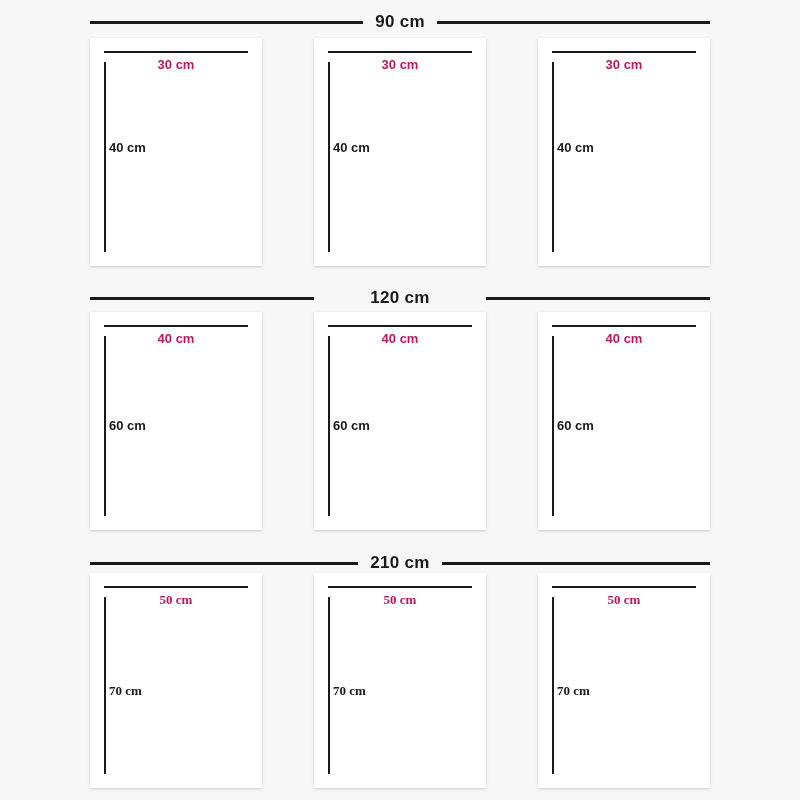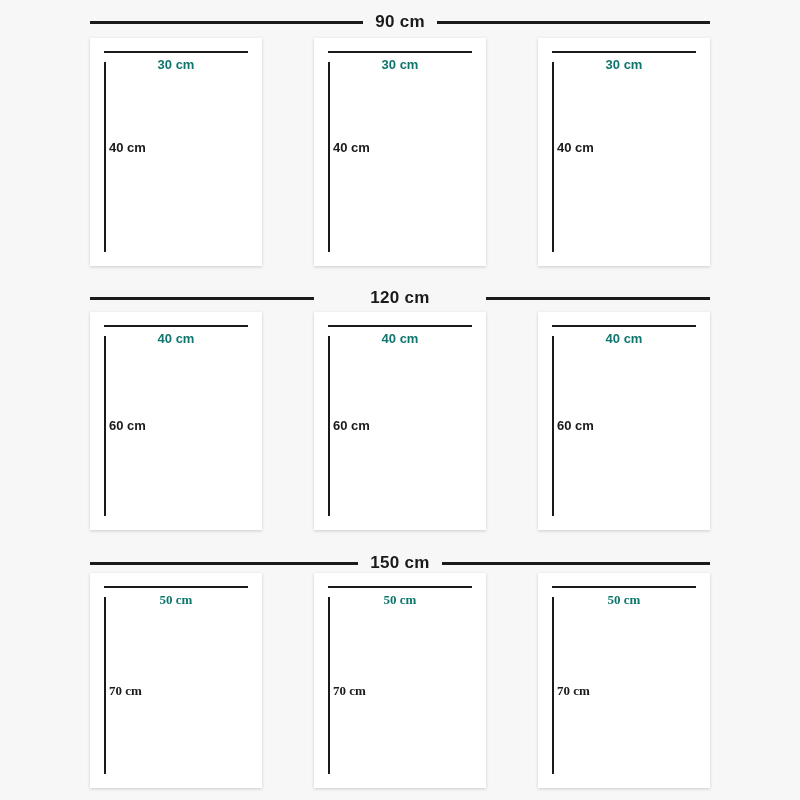--- a/index.html
+++ b/index.html
@@ -77,21 +77,21 @@
     background: #1a1a1a;
   }
   .w-label {
     position: absolute;
     top: 19px;
     left: 0;
     right: 0;
     text-align: center;
     font-size: 13px;
     font-weight: bold;
-    color: #0f766e;
+    color: #be185d;
     white-space: nowrap;
   }
 
   
   .h-rule {
     position: absolute;
     left: 14px;
     top: 24px;
     bottom: 14px;
     width: 2px;
@@ -161,21 +161,21 @@
           <div class="w-rule"></div>
           <div class="w-label">40 cm</div>
           <div class="h-rule"></div>
           <div class="h-label" style="top: 52%;">60 cm</div>
         </div>
       </div>
     </div>
     <div class="group" style="top: 0px;">
       <div class="total-rule" style="top: 553px;">
         <div class="line"></div>
-        <div class="total-label">150 cm</div>
+        <div class="total-label">210 cm</div>
         <div class="line"></div>
       </div>
       <div class="panels" style="top: 573px; font-family: Liberation Serif, serif;">
         <div class="panel" style="width: 172px; height: 215px;">
           <div class="w-rule"></div>
           <div class="w-label">50 cm</div>
           <div class="h-rule"></div>
           <div class="h-label" style="top: 55%;">70 cm</div>
         </div>
         <div class="panel" style="width: 172px; height: 215px;">

